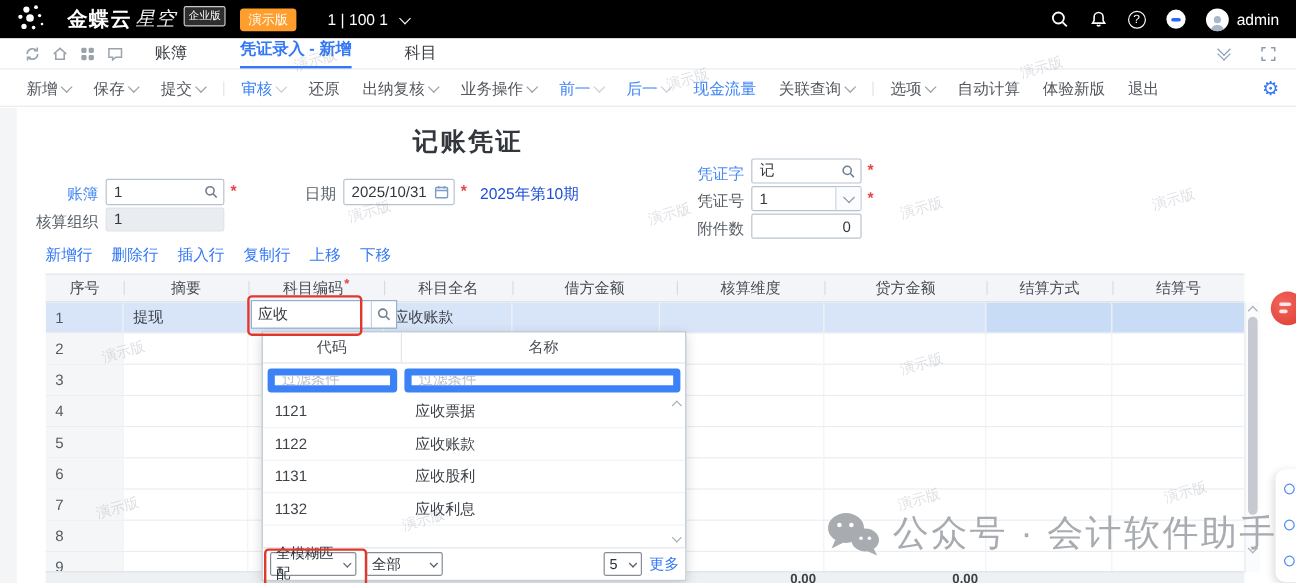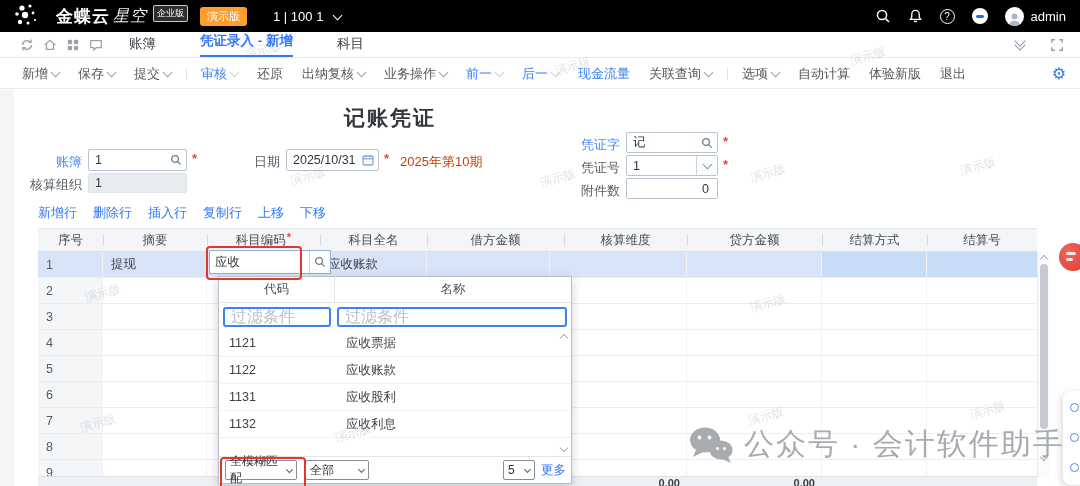--- a/index.html
+++ b/index.html
@@ -51,21 +51,21 @@
   .pagetitle{left:90px;top:104px;width:600px;text-align:center;font-size:21px;font-weight:bold;color:#33373d;letter-spacing:2px;}
   .flabel{font-size:13px;color:#596066;text-align:right;}
   .flabel.link{color:#4a8af5;cursor:pointer;}
   .field{position:absolute;background:#fff;border:1px solid #b9c3cf;border-radius:2px;display:flex;align-items:center;box-sizing:border-box;}
   .field input{border:0;outline:0;background:transparent;flex:1;min-width:0;font-size:12.5px;color:#33373d;
                padding:0 0 0 6px;font-family:inherit;height:100%;}
   .field .iconbox{width:20px;height:100%;display:flex;align-items:center;justify-content:center;flex-shrink:0;}
   .field .iconbox.div{border-left:1px solid #ccd6e2;background:#fbfcfd;}
   .field.disabled{background:#e9ecf0;border-color:#dfe3e7;}
   .req{color:#e64545;font-size:13px;font-weight:bold;}
-  .period{font-size:13px;color:#c2410c;}
+  .period{font-size:13px;color:#1d4ed8;}
   
   .gridactions{left:38px;top:204px;display:flex;gap:16px;font-size:13px;color:#3478f6;}
   .gridactions span{cursor:pointer;}
   
   .thead{left:38px;top:228px;width:999px;height:24px;background:#f3f5f8;border-top:1px solid #e4e7eb;border-bottom:1px solid #dcdfe4;
          display:flex;box-sizing:border-box;font-size:12.5px;color:#464b52;}
   .th{display:flex;align-items:center;justify-content:center;position:relative;box-sizing:border-box;}
   .th+.th::before{content:"";position:absolute;left:0;top:5px;bottom:5px;width:1px;background:#d8dce2;}
   .tbody{left:38px;top:252px;width:999px;height:225px;overflow:hidden;}
   .tr{display:flex;height:26px;box-sizing:border-box;border-bottom:1px solid #eaedf1;}
@@ -87,22 +87,22 @@
   .vthumb{position:absolute;left:2px;top:12px;width:8px;height:165px;background:#c6c9cf;border-radius:4px;}
   .scaret{position:absolute;width:5px;height:5px;border-right:1.4px solid #aab0b8;border-bottom:1.4px solid #aab0b8;}
   
   .dropdown{left:218px;top:276px;width:354px;height:208px;background:#fff;border:1px solid #b6c2ce;
             box-shadow:0 3px 10px rgba(0,0,0,.18);z-index:40;box-sizing:border-box;}
   .dd-head{display:flex;height:25px;border-bottom:1px solid #e2e6ea;font-size:12.5px;color:#4a4f56;}
   .dd-head .hc{display:flex;align-items:center;justify-content:center;box-sizing:border-box;}
   .dd-head .hc.code{width:115px;}
   .dd-head .hc.name{flex:1;border-left:1px solid #e2e6ea;}
   .dd-filter{display:flex;align-items:center;height:27px;padding:0 4px;gap:6px;}
-  .dd-filter input{height:20px;border:2px solid #3b82f6;border-radius:3px;font-size:16px;padding:0 6px;
-                   box-sizing:border-box;outline:0;color:#33373d;font-family:Liberation Sans, sans-serif;}
+  .dd-filter input{height:20px;border:6px solid #3b82f6;border-radius:3px;font-size:12px;padding:0 6px;
+                   box-sizing:border-box;outline:0;color:#33373d;font-family:Liberation Mono, monospace;}
   .dd-filter input::placeholder{color:#b9bfc7;}
   .dd-filter .f1{width:108px;}
   .dd-filter .f2{flex:1;}
   .dd-row{display:flex;height:26px;border-bottom:1px solid #f0f2f4;font-size:12.5px;color:#3d4249;cursor:pointer;}
   .dd-row .code{width:115px;display:flex;align-items:center;padding-left:10px;box-sizing:border-box;}
   .dd-row .name{flex:1;display:flex;align-items:center;padding-left:12px;}
   .dd-foot{position:absolute;left:0;right:0;bottom:0;height:26px;border-top:1px solid #e2e6ea;background:#fff;}
   .ddsel{position:absolute;top:3px;height:20px;border:1px solid #878d95;border-radius:2px;background:#fff;
          display:flex;align-items:center;justify-content:space-between;padding:0 4px;font-size:12px;color:#2f3338;
          box-sizing:border-box;cursor:pointer;}

